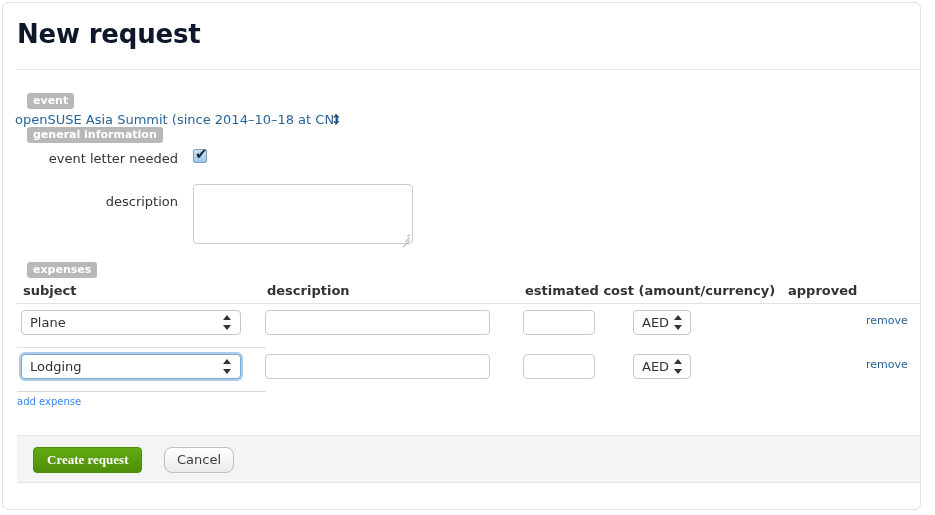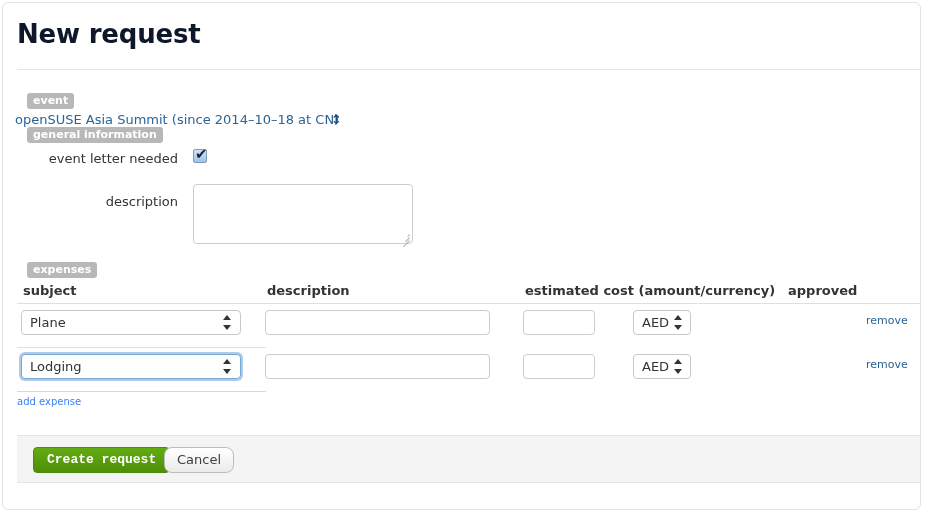--- a/index.html
+++ b/index.html
@@ -332,21 +332,21 @@
   #create-request-button {
     position: absolute;
     left: 16px;
     top: 11px;
     height: 26px;
     padding: 0 13px;
     border: 1px solid #4f8a10;
     border-radius: 4px;
     background: linear-gradient(#63ab13, #4e8f08);
     color: #ffffff;
-    font-family: Liberation Mono, monospace;
+    font-family: Liberation Serif, serif;
     font-size: 13px;
     font-weight: bold;
     line-height: 24px;
     cursor: pointer;
     white-space: nowrap;
   }
   #cancel-button {
     position: absolute;
     left: 147px;
     top: 11px;

